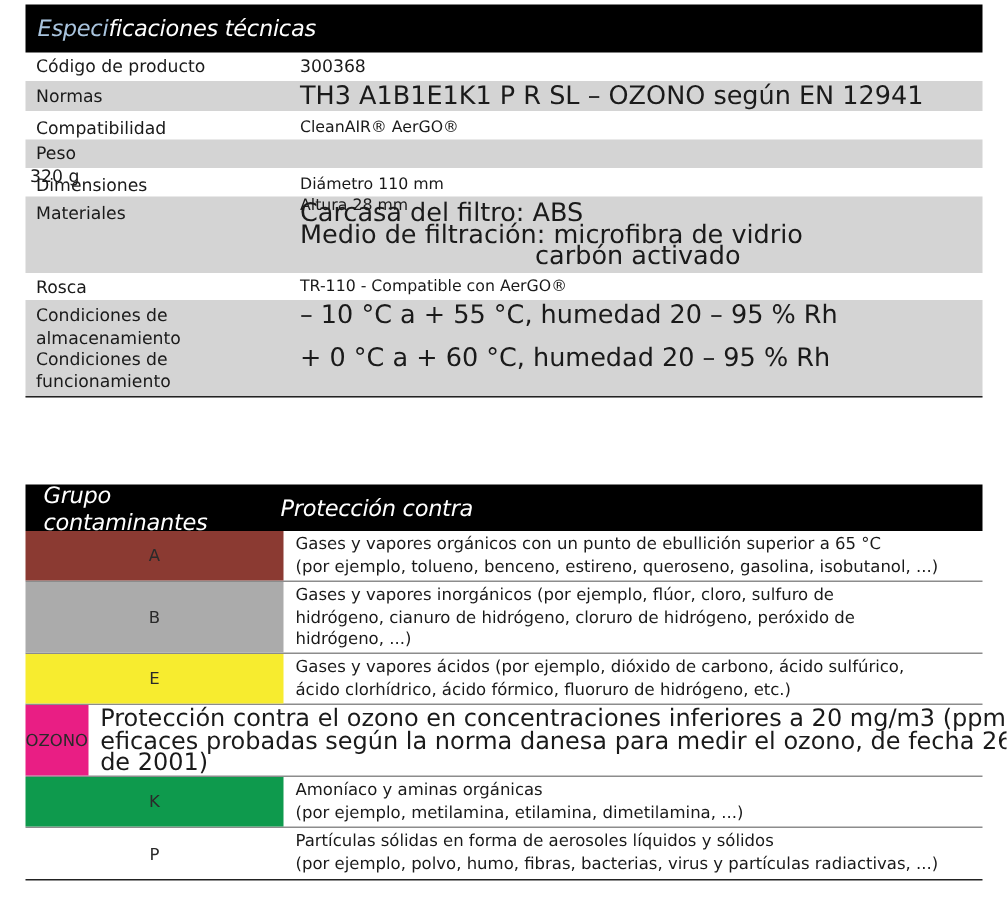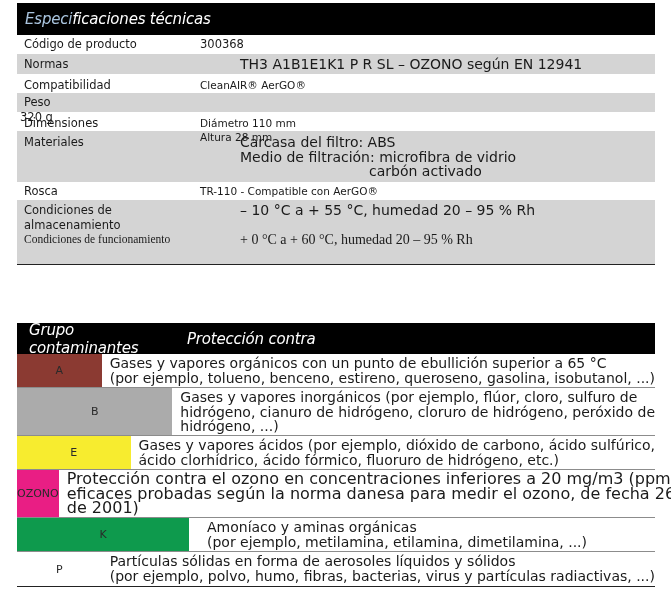--- a/index.html
+++ b/index.html
@@ -7,30 +7,30 @@
          font-family: "DejaVu Sans", sans-serif; color: #1a1a1a; }
   .tbl { position: absolute; left: 17px; width: 638px; }
   .hdr { background: #000; color: #fff; font-style: italic; font-size: 15px;
          display: flex; align-items: center; letter-spacing: -0.2px; }
   .hdr .accent { color: #a9c4de; }
   .spec-row { display: flex; font-size: 11.5px; line-height: 15px; box-sizing: border-box; }
   .spec-row.alt { background: #d4d4d4; }
   .spec-row .lab { width: 180px; padding-left: 7px; box-sizing: border-box; }
   .spec-row .val { flex: 1; padding-left: 3px; white-space: pre; }
   .spec-row .val.small { font-size: 10.5px; }
-  .spec-row .val.tight { font-size: 14px; margin-left: 40px; }
+  .spec-row .val.tight { font-size: 17px; }
   .spec-row.last { border-bottom: 1.5px solid #222; }
 
   .grp-hdr { height: 31px; }
   .grp-hdr .c1 { width: 168px; padding-left: 12px; box-sizing: border-box; }
   .grp-hdr .c2 { flex: 1; padding-left: 2px; }
   .grp-row { display: flex; border-bottom: 1px solid #8c8c8c; box-sizing: border-box; }
   .grp-row .code { width: 172px; display: flex; align-items: center; justify-content: center;
                    font-size: 11px; color: #2a2a2a; }
-  .grp-row .desc { flex: 1; padding: 2px 0 1px 8px; font-size: 14px; line-height: 14.5px; }
+  .grp-row .desc { flex: 1; padding: 2px 0 1px 8px; font-size: 11px; line-height: 14.5px; }
   .grp-row.last { border-bottom: 1.5px solid #222; }
 </style>
 </head>
 <body>
 
 <div class="tbl" style="top:3px;">
   <div class="hdr" style="height:32px; padding-left:8px;">
     <span class="accent">Especi</span>
       <span>ficaciones técnicas</span>
   </div>
@@ -64,21 +64,21 @@
   </div>
   <div class="spec-row" style="height:18px; padding-top:2px;">
     <div class="lab">Rosca</div>
     <div class="val small">TR-110 - Compatible con AerGO®</div>
   </div>
   <div class="spec-row alt last" style="height:65px; padding-top:3px; flex-direction:column;">
     <div style="display:flex;">
       <div class="lab" style="line-height:14.5px;">Condiciones de almacenamiento</div>
       <div class="val tight">– 10 °C a + 55 °C, humedad 20 – 95 % Rh</div>
     </div>
-    <div style="display:flex;font-family:Liberation Serif, serif;">
+    <div style="display:flex;">
       <div class="lab" style="line-height:14.5px;">Condiciones de funcionamiento</div>
       <div class="val tight" style="padding-top:0px;">+ 0 °C a + 60 °C, humedad 20 – 95 % Rh</div>
     </div>
   </div>
 </div>
 
 <div class="tbl" style="top:323px;">
   <div class="hdr grp-hdr">
     <div class="c1">Grupo contaminantes</div>
     <div class="c2">Protección contra</div>
@@ -101,21 +101,21 @@
 ácido clorhídrico, ácido fórmico, fluoruro de hidrógeno, etc.)</div>
   </div>
   <div class="grp-row" style="height:48px;">
     <div class="code" style="background:#e91e84;">OZONO</div>
     <div class="desc" style="white-space:pre; font-size:16px;">Protección contra el ozono en concentraciones inferiores a 20 mg/m3 (ppm) (las
 eficaces probadas según la norma danesa para medir el ozono, de fecha 26 de marzo
 de 2001)</div>
   </div>
   <div class="grp-row" style="height:34px;">
     <div class="code" style="background:#0e9a4d;">K</div>
-    <div class="desc" style="white-space:pre;margin-left:10px;">Amoníaco y aminas orgánicas
+    <div class="desc" style="white-space:pre;">Amoníaco y aminas orgánicas
 (por ejemplo, metilamina, etilamina, dimetilamina, ...)</div>
   </div>
   <div class="grp-row last" style="height:35px;">
     <div class="code" style="background:#ffffff;">P</div>
     <div class="desc" style="white-space:pre;">Partículas sólidas en forma de aerosoles líquidos y sólidos
 (por ejemplo, polvo, humo, fibras, bacterias, virus y partículas radiactivas, ...)</div>
   </div>
 </div>
 
 </body></html>

